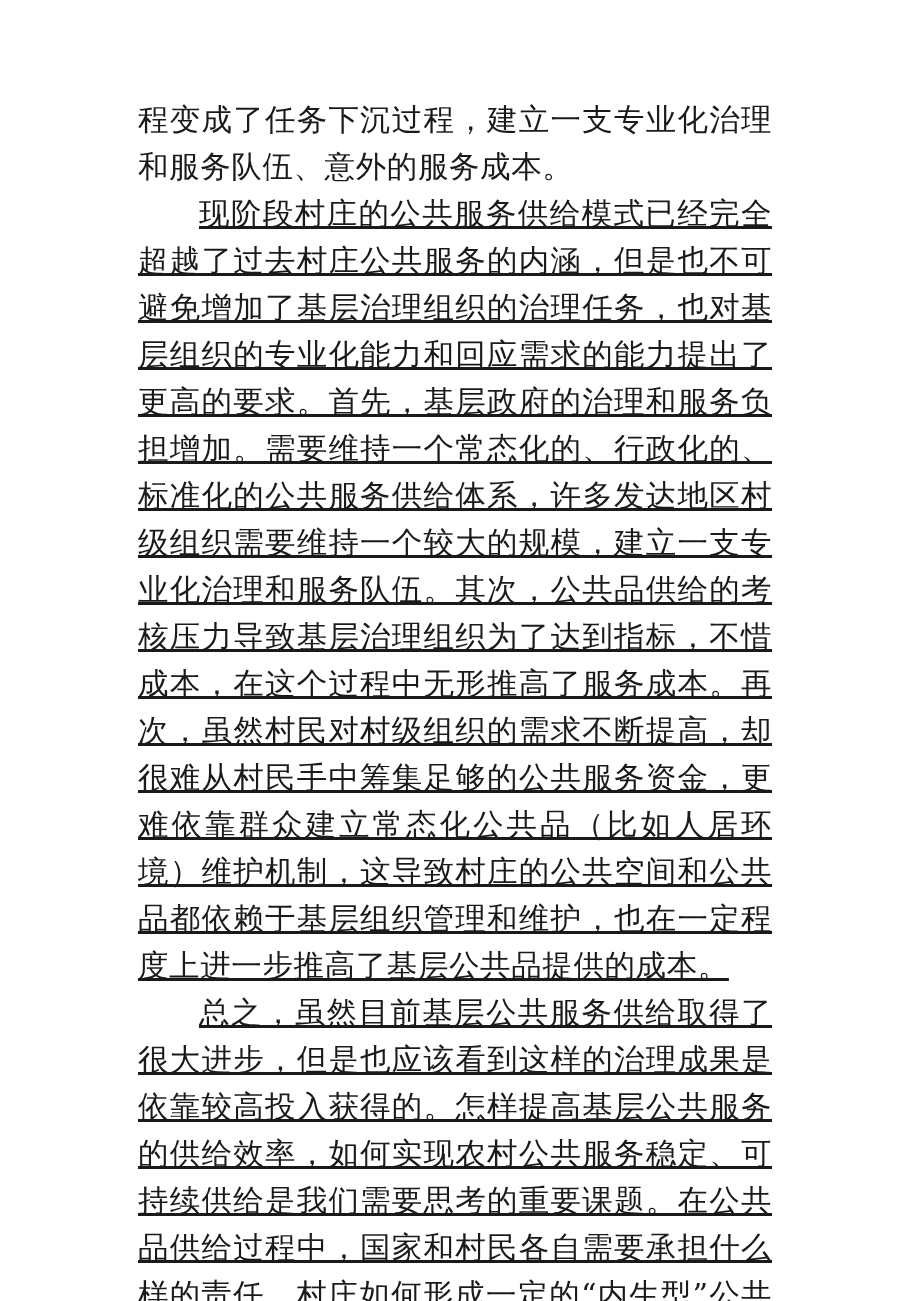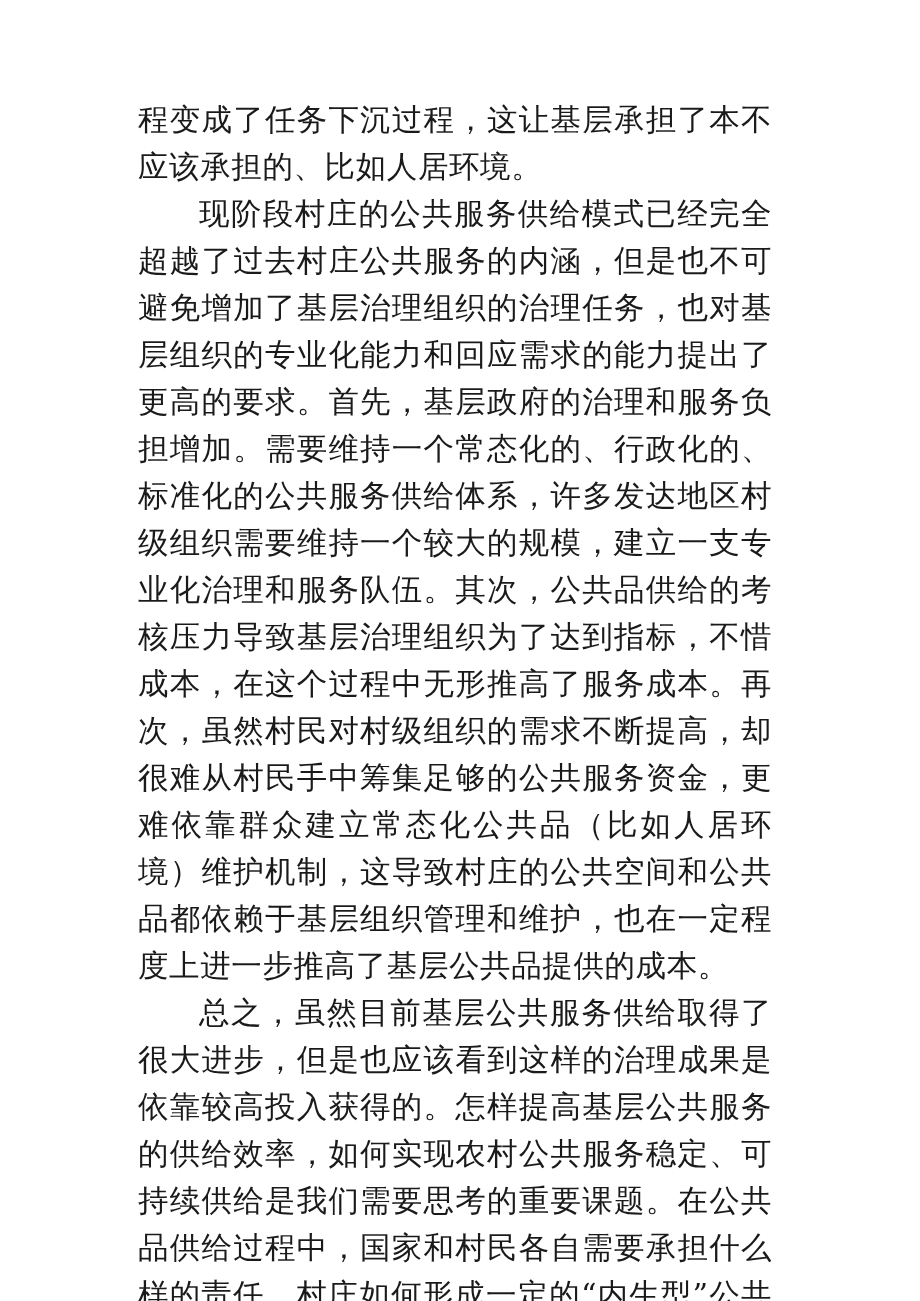--- a/index.html
+++ b/index.html
@@ -42,33 +42,34 @@
     
     -webkit-font-smoothing: antialiased;
   }
 
   .para + .para {
     margin-top: 0;
   }
 
   .para.indent {
     text-indent: 2em;
+    text-decoration: underline;
   }
 
   
   .para {
     text-align-last: left;
   }
 </style>
 </head>
 <body>
 
 <div class="page">
   <div class="text-column">
 
-    <p class="para">程变成了任务下沉过程，这让基层承担了本不应该承担的、比如人居环境。</p>
+    <p class="para">程变成了任务下沉过程，建立一支专业化治理和服务队伍、意外的服务成本。</p>
 
     <p class="para indent">现阶段村庄的公共服务供给模式已经完全超越了过去村庄公共服务的内涵，但是也不可避免增加了基层治理组织的治理任务，也对基层组织的专业化能力和回应需求的能力提出了更高的要求。首先，基层政府的治理和服务负担增加。需要维持一个常态化的、行政化的、标准化的公共服务供给体系，许多发达地区村级组织需要维持一个较大的规模，建立一支专业化治理和服务队伍。其次，公共品供给的考核压力导致基层治理组织为了达到指标，不惜成本，在这个过程中无形推高了服务成本。再次，虽然村民对村级组织的需求不断提高，却很难从村民手中筹集足够的公共服务资金，更难依靠群众建立常态化公共品（比如人居环境）维护机制，这导致村庄的公共空间和公共品都依赖于基层组织管理和维护，也在一定程度上进一步推高了基层公共品提供的成本。</p>
 
     <p class="para indent">总之，虽然目前基层公共服务供给取得了很大进步，但是也应该看到这样的治理成果是依靠较高投入获得的。怎样提高基层公共服务的供给效率，如何实现农村公共服务稳定、可持续供给是我们需要思考的重要课题。在公共品供给过程中，国家和村民各自需要承担什么样的责任，村庄如何形成一定的“内生型”公共品供给能力，都需要在理论和实践上作出更多的探索。</p>
 
   </div>
 </div>
 
 </body></html>

